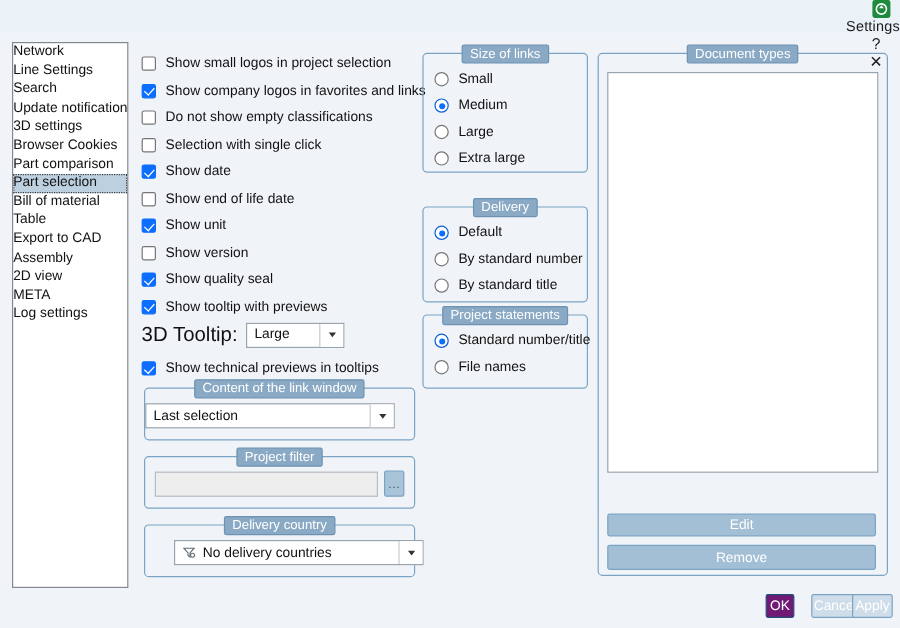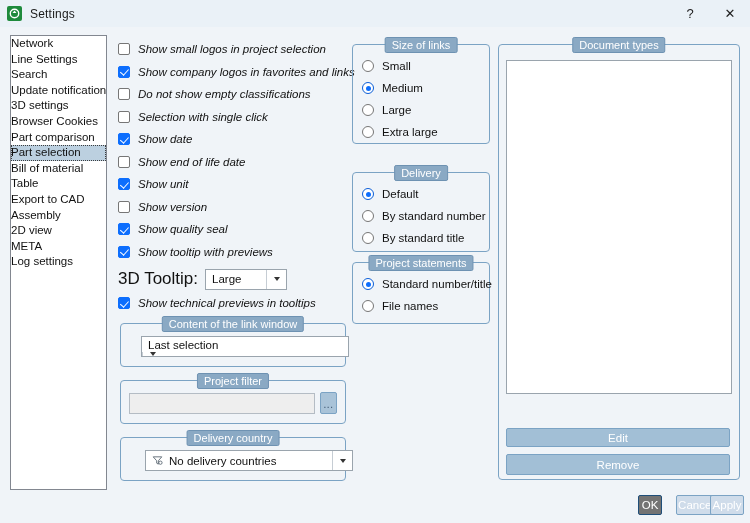--- a/index.html
+++ b/index.html
@@ -9,21 +9,21 @@
     font-family:"Liberation Sans", sans-serif;
     font-size:11.5px;
     color:#1a1a1a;
     overflow:hidden;
     position:relative;
   }
   
   .titlebar{
     position:absolute;left:0;top:0;width:750px;height:27px;
     background:#eaf1f7;
-    display:flex;align-items:center;
+    display:flex;align-items:flex-end;flex-direction:column;
   }
   .titlebar .app-icon{
     width:15px;height:15px;margin-left:7px;margin-right:8px;
     background:#1e8a3c;border-radius:2px;
     display:flex;align-items:center;justify-content:center;
     flex:0 0 auto;
   }
   .titlebar .app-icon svg{display:block;}
   .titlebar .title{
     font-size:12px;color:#1a1a1a;letter-spacing:.2px;
@@ -43,21 +43,21 @@
     height:15.6px;line-height:15.6px;
     padding-left:0;font-size:11.5px;color:#111;
     white-space:nowrap;cursor:default;
   }
   .side-item.selected{
     background:#bcd0e0;
     outline:1px dotted #3c3c3c;
     outline-offset:-1px;
   }
   
-  .cb-row{display:flex;align-items:flex-start;height:16px;margin-bottom:6.5px;font-style:italic;}
+  .cb-row{display:flex;align-items:flex-end;height:16px;margin-bottom:6.5px;}
   .cbox{
     width:12px;height:12px;box-sizing:border-box;
     border:1px solid #767676;background:#fff;border-radius:2px;
     margin-right:8px;flex:0 0 auto;position:relative;cursor:pointer;
   }
   .cbox.on{background:#0d6efd;border-color:#0d6efd;}
   .cbox.on:after{
     content:"";position:absolute;left:3px;top:0.5px;
     width:3.5px;height:7px;border:solid #fff;border-width:0 1.6px 1.6px 0;
     transform:rotate(42deg);
@@ -133,21 +133,21 @@
     display:flex;align-items:center;justify-content:center;
     cursor:pointer;
   }
   
   .footbtn{
     position:absolute;box-sizing:border-box;height:20px;
     border:1px solid #7ba3c4;border-radius:2px;
     font-size:11.5px;display:flex;align-items:center;justify-content:center;
     cursor:pointer;
   }
-  .footbtn.primary{background:#737373;border-color:#1f4e79;color:#ffffff;}
+  .footbtn.primary{background:#701a75;border-color:#1f4e79;color:#ffffff;}
   .footbtn.normal{background:#cfdcea;color:#ffffff;}
   .lbl{font-size:17px;color:#111;text-align:right;}
 </style>
 </head>
 <body>
 
 <div class="titlebar">
   <span class="app-icon">
     <svg width="11" height="11" viewBox="0 0 12 12">
       <circle cx="6" cy="6" r="4.6" fill="none" stroke="#ffffff" stroke-width="1.5"></circle>
@@ -241,21 +241,21 @@
   </div>
 
   <div class="cb-row">
     <span class="cbox on"></span>
     <span class="cb-label">Show technical previews in tooltips</span>
   </div>
 </div>
 
 <div class="gbox" style="left:120px;top:323px;width:224px;height:42px;">
   <span class="cap">Content of the link window</span>
-  <div class="combo" style="position:absolute;left:20px;top:12px;width:208px;flex-direction:column;">
+  <div class="combo" style="position:absolute;left:0;top:12px;width:208px;">
     <span class="val">Last selection</span>
     <span class="arrow">
         <i></i>
       </span>
   </div>
 </div>
 
 <div class="gbox" style="left:120px;top:380px;width:224px;height:42px;">
   <span class="cap">Project filter</span>
   <div style="position:absolute;left:8px;top:11px;width:208px;display:flex;align-items:center;">

